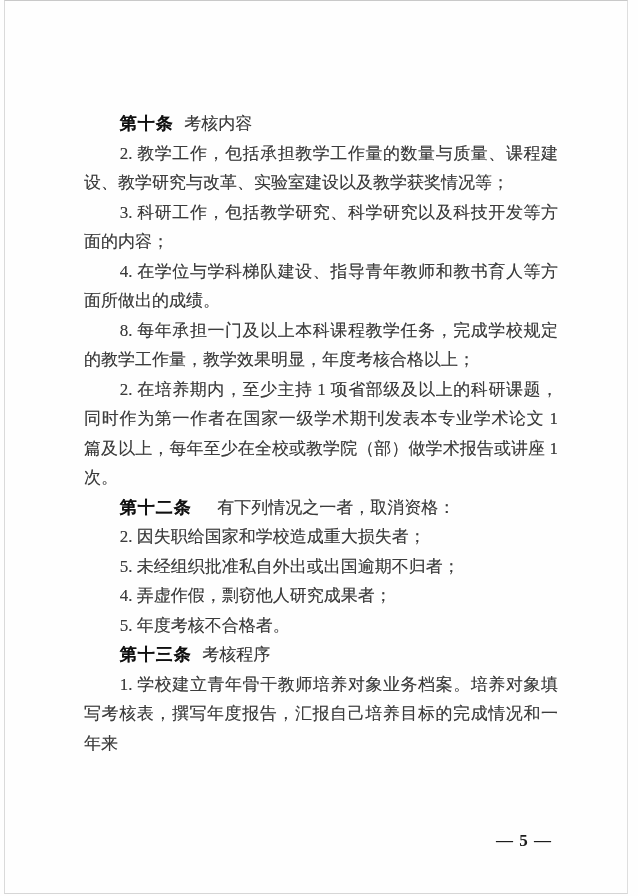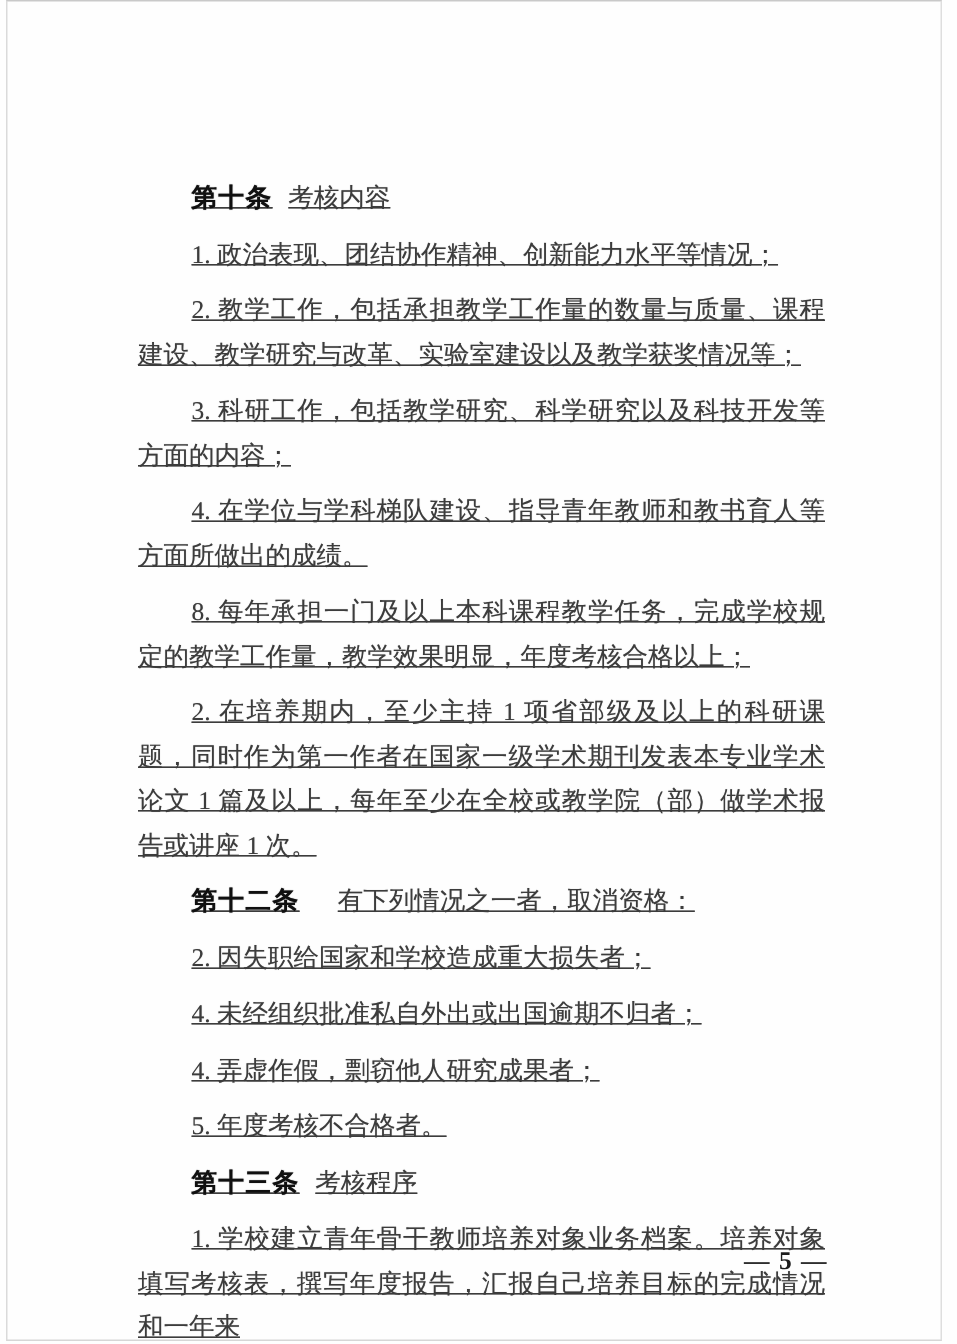--- a/index.html
+++ b/index.html
@@ -38,23 +38,22 @@
     left:84px;top:109px;
     width:474px;
     font-size:17px;
     line-height:29.5px;
     color:var(--ink);
     text-align:justify;
     text-justify:inter-ideograph;
     text-shadow:0 0 .5px rgba(70,70,70,.55);
   }
   .doc p{
-    margin:8px;
+    margin:0;
     text-indent:2.1em;
-    text-decoration:underline;
   }
   .art-no{
     font-weight:700;
     color:var(--ink-heading);
     letter-spacing:1px;
     text-shadow:0 0 .6px rgba(0,0,0,.7);
   }
   .art-rest{
     margin-left:.62em;
   }
@@ -71,28 +70,27 @@
     white-space:nowrap;
   }
 </style>
 </head>
 <body>
 
 <div class="page">
   <div class="scan-border"></div>
   <main class="doc" id="doc">
       <p><b class="art-no">第十条</b><span class="art-rest">考核内容</span></p>
-      <p>1. 政治表现、团结协作精神、创新能力水平等情况；</p>
       <p>2. 教学工作，包括承担教学工作量的数量与质量、课程建设、教学研究与改革、实验室建设以及教学获奖情况等；</p>
       <p>3. 科研工作，包括教学研究、科学研究以及科技开发等方面的内容；</p>
       <p>4. 在学位与学科梯队建设、指导青年教师和教书育人等方面所做出的成绩。</p>
       <p>8. 每年承担一门及以上本科课程教学任务，完成学校规定的教学工作量，教学效果明显，年度考核合格以上；</p>
       <p>2. 在培养期内，至少主持 1 项省部级及以上的科研课题，同时作为第一作者在国家一级学术期刊发表本专业学术论文 1 篇及以上，每年至少在全校或教学院（部）做学术报告或讲座 1 次。</p>
       <p><b class="art-no">第十二条</b><span class="art-rest wide">有下列情况之一者，取消资格：</span></p>
       <p>2. 因失职给国家和学校造成重大损失者；</p>
-      <p>4. 未经组织批准私自外出或出国逾期不归者；</p>
+      <p>5. 未经组织批准私自外出或出国逾期不归者；</p>
       <p>4. 弄虚作假，剽窃他人研究成果者；</p>
       <p>5. 年度考核不合格者。</p>
       <p><b class="art-no">第十三条</b><span class="art-rest">考核程序</span></p>
       <p>1. 学校建立青年骨干教师培养对象业务档案。培养对象填写考核表，撰写年度报告，汇报自己培养目标的完成情况和一年来</p>
     </main>
   <div class="page-number">— 5 —</div>
 </div>
 
 </body></html>

